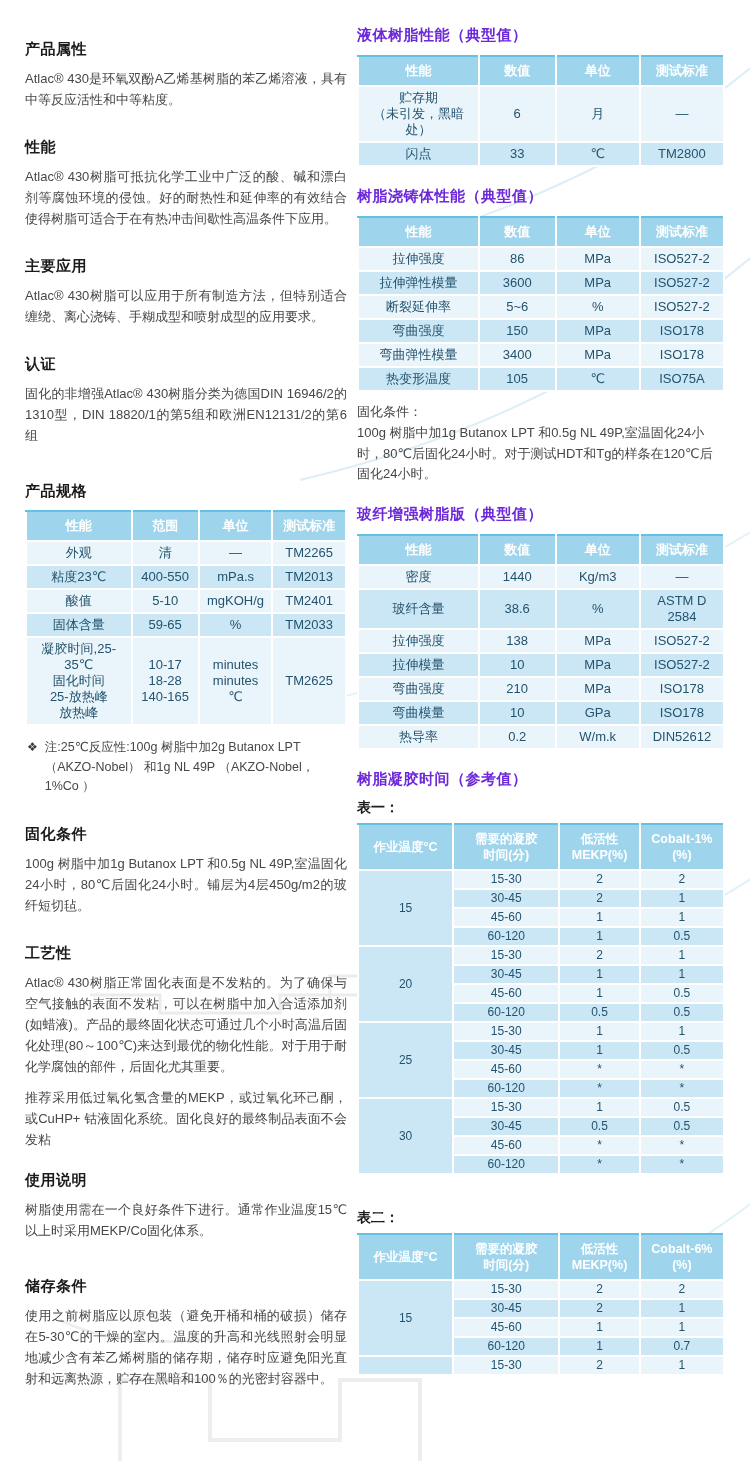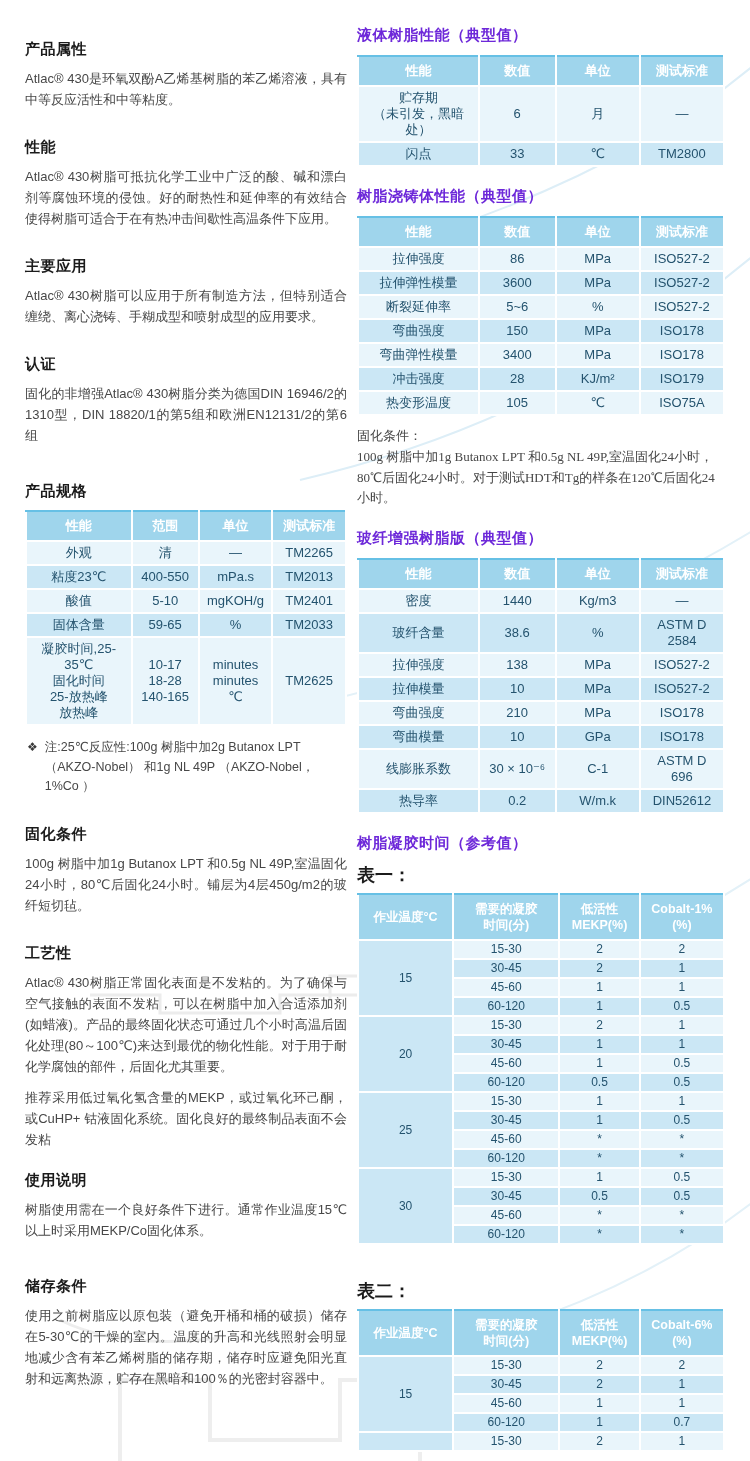--- a/index.html
+++ b/index.html
@@ -36,23 +36,23 @@
   .gel-table { margin-top:2px; }
   .gel-table thead th { font-size:12.5px; line-height:16px; padding:6px 2px; }
   .gel-table tbody td { font-size:12px; line-height:15px; padding:1px 2px; }
   .gel-table th:nth-child(1), .gel-table td.temp-cell { width:26%; }
   .gel-table th:nth-child(2) { width:29%; }
   .gel-table th:nth-child(3) { width:22%; }
   .gel-table th:nth-child(4) { width:23%; }
 
   .right-title { font-size:15px; font-weight:bold; color:#6d28d9; margin:20px 0 10px 0; letter-spacing:.5px; }
   .right-title.first { margin-top:2px; }
-  .table-label { font-size:18px; font-weight:bold; color:#1b1b1b; margin:6px 0 6px 0; }
+  .table-label { font-size:14px; font-weight:bold; color:#1b1b1b; margin:6px 0 6px 0; }
   .table-label.second { margin-top:34px; }
-  .curing-note { font-size:13px; line-height:1.6; color:#474747; margin:10px 0 4px 0;font-family:Liberation Serif, serif; }
+  .curing-note { font-size:13px; line-height:1.6; color:#474747; margin:10px 0 4px 0; }
   .curing-note .lbl { display:block; }
 
   .note { display:flex; font-size:12.5px; color:#474747; line-height:1.55; margin-top:12px; }
   .note .marker { color:#3a3a3a; margin:0 7px 0 2px; font-size:12px; }
 </style>
 </head>
 <body>
 
 <div class="page">
 
@@ -340,34 +340,20 @@
               </td>
               <td>
                 <div>MPa</div>
               </td>
               <td>
                 <div>ISO178</div>
               </td>
             </tr>
             <tr>
               <td>
-                <div>冲击强度</div>
-              </td>
-              <td>
-                <div>28</div>
-              </td>
-              <td>
-                <div>KJ/m²</div>
-              </td>
-              <td>
-                <div>ISO179</div>
-              </td>
-            </tr>
-            <tr>
-              <td>
                 <div>热变形温度</div>
               </td>
               <td>
                 <div>105</div>
               </td>
               <td>
                 <div>℃</div>
               </td>
               <td>
                 <div>ISO75A</div>
@@ -476,35 +462,20 @@
                 <div>弯曲模量</div>
               </td>
               <td>
                 <div>10</div>
               </td>
               <td>
                 <div>GPa</div>
               </td>
               <td>
                 <div>ISO178</div>
-              </td>
-            </tr>
-            <tr>
-              <td>
-                <div>线膨胀系数</div>
-              </td>
-              <td>
-                <div>30 × 10⁻⁶</div>
-              </td>
-              <td>
-                <div>C-1</div>
-              </td>
-              <td>
-                <div>ASTM D</div>
-                <div>696</div>
               </td>
             </tr>
             <tr>
               <td>
                 <div>热导率</div>
               </td>
               <td>
                 <div>0.2</div>
               </td>
               <td>

